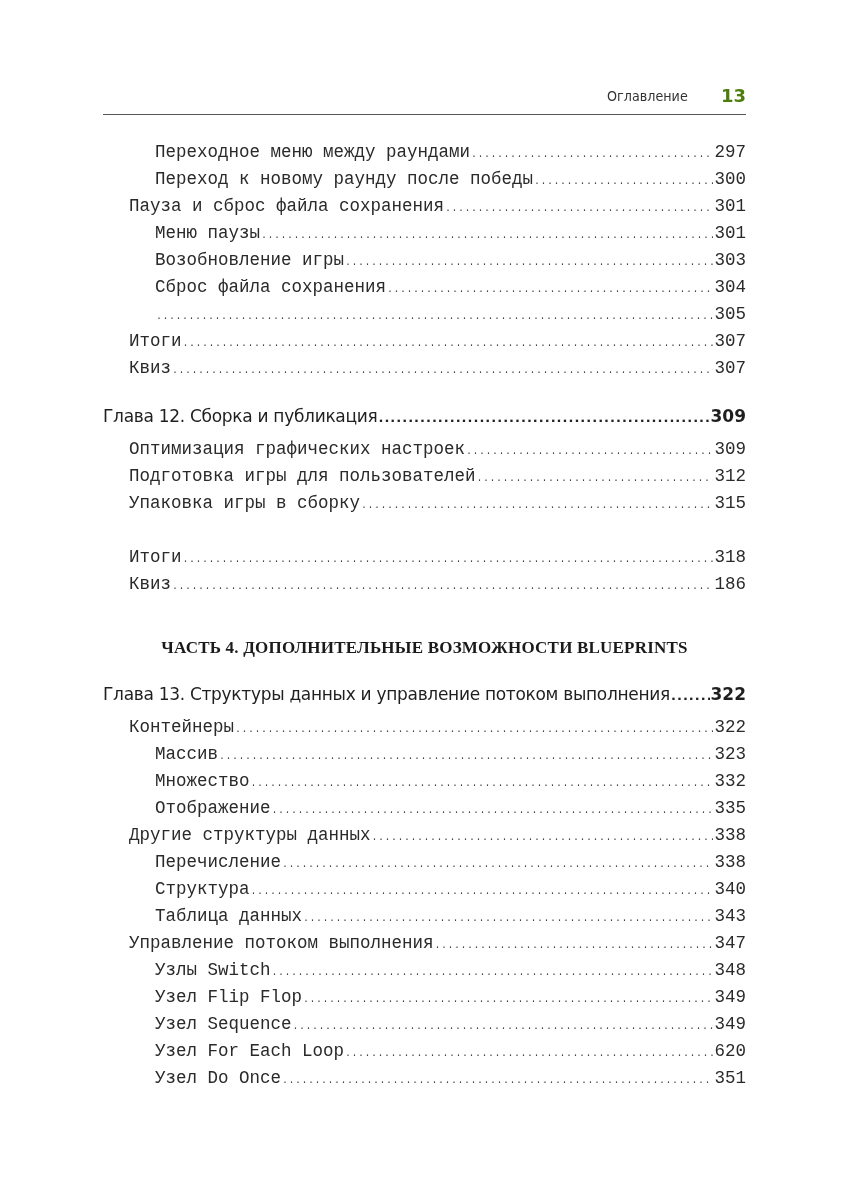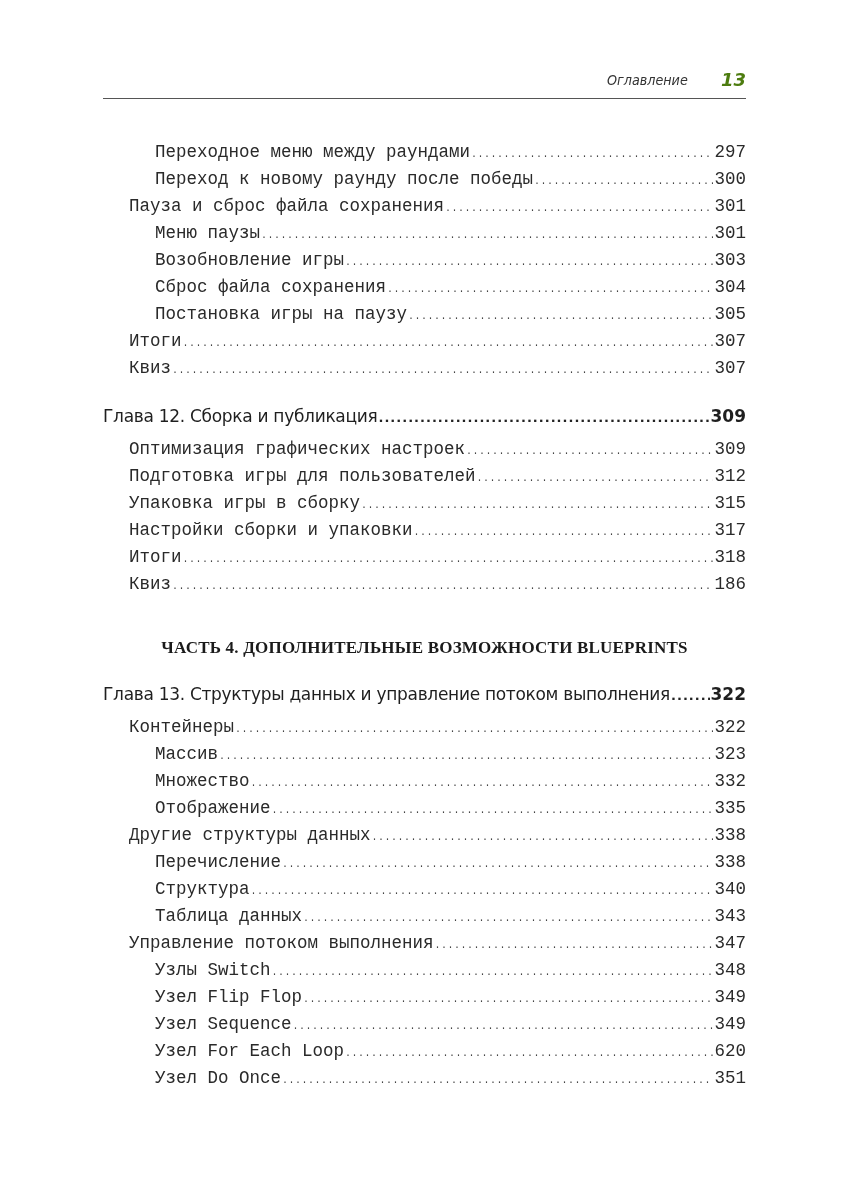--- a/index.html
+++ b/index.html
@@ -1,22 +1,21 @@
 <!DOCTYPE html>
 <html><head>
   <meta charset="utf-8">
   <style>
     html, body { margin: 0; padding: 0; background: #ffffff; }
     body { width: 849px; height: 1200px; position: relative; overflow: hidden; color: #231f20; }
     .page { position: absolute; left: 0; top: 0; width: 849px; height: 1200px; }
 
     .running-head {
-      position: absolute; left: 103px; top: 66px; width: 643px; height: 32px;
+      position: absolute; left: 103px; top: 82px; width: 643px; height: 32px;
       border-bottom: 1.5px solid #555;
-      font-style: italic;
     }
     .rh-title {
       position: absolute; right: 58px; top: 6px;
       font-family: "DejaVu Sans", sans-serif; font-size: 14.5px; color: #333;
       transform: scaleX(0.88); transform-origin: right center;
     }
     .rh-page {
       position: absolute; right: 0; top: 3px;
       font-family: "DejaVu Sans", sans-serif; font-weight: bold; font-size: 18px; color: #4d7c0f;
     }
@@ -89,21 +88,20 @@
     <span class="title">Возобновление игры</span>
     <span class="leader"></span>
     <span class="page-num">303</span>
   </div>
   <div class="toc-row serif lvl2" style="top:277px">
     <span class="title">Сброс файла сохранения</span>
     <span class="leader"></span>
     <span class="page-num">304</span>
   </div>
   <div class="toc-row serif lvl2" style="top:304px">
-    <span class="title">Постановка игры на паузу</span>
     <span class="leader"></span>
     <span class="page-num">305</span>
   </div>
   <div class="toc-row serif lvl1" style="top:331px">
     <span class="title">Итоги</span>
     <span class="leader"></span>
     <span class="page-num">307</span>
   </div>
   <div class="toc-row serif lvl1" style="top:358px">
     <span class="title">Квиз</span>
@@ -124,25 +122,20 @@
   <div class="toc-row serif lvl1" style="top:466px">
     <span class="title">Подготовка игры для пользователей</span>
     <span class="leader"></span>
     <span class="page-num">312</span>
   </div>
   <div class="toc-row serif lvl1" style="top:493px">
     <span class="title">Упаковка игры в сборку</span>
     <span class="leader"></span>
     <span class="page-num">315</span>
   </div>
-  <div class="toc-row serif lvl1" style="top:520px">
-    <span class="title">Настройки сборки и упаковки</span>
-    <span class="leader"></span>
-    <span class="page-num">317</span>
-  </div>
   <div class="toc-row serif lvl1" style="top:547px">
     <span class="title">Итоги</span>
     <span class="leader"></span>
     <span class="page-num">318</span>
   </div>
   <div class="toc-row serif lvl1" style="top:574px">
     <span class="title">Квиз</span>
     <span class="leader"></span>
     <span class="page-num">186</span>
   </div>

